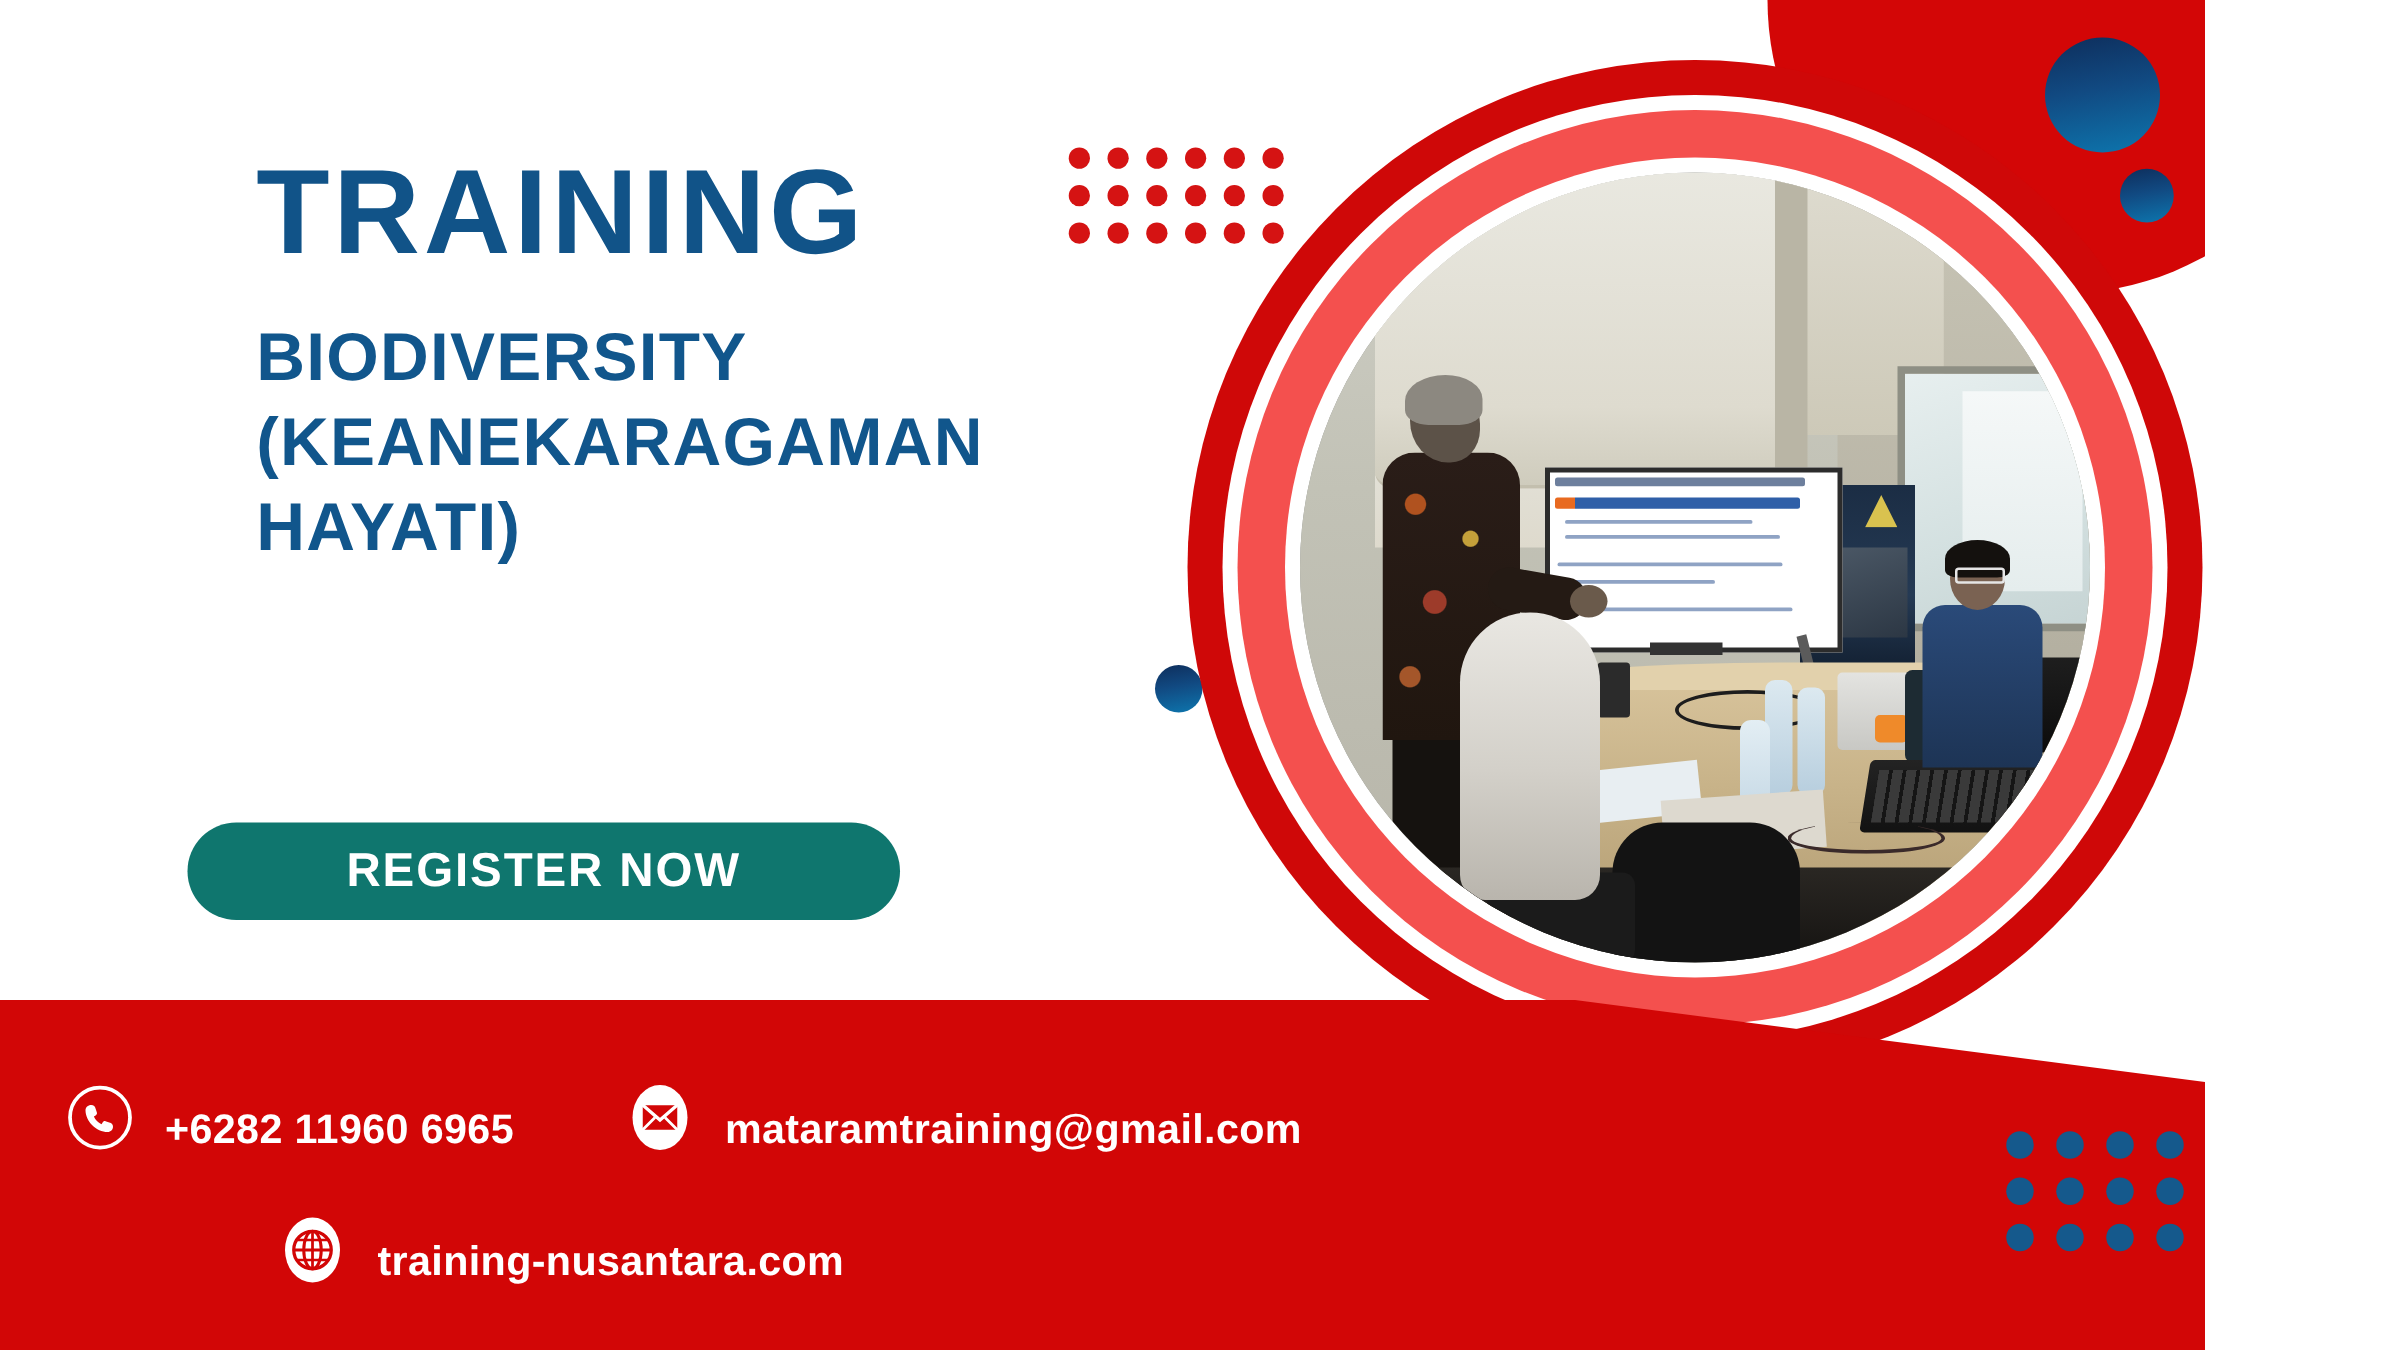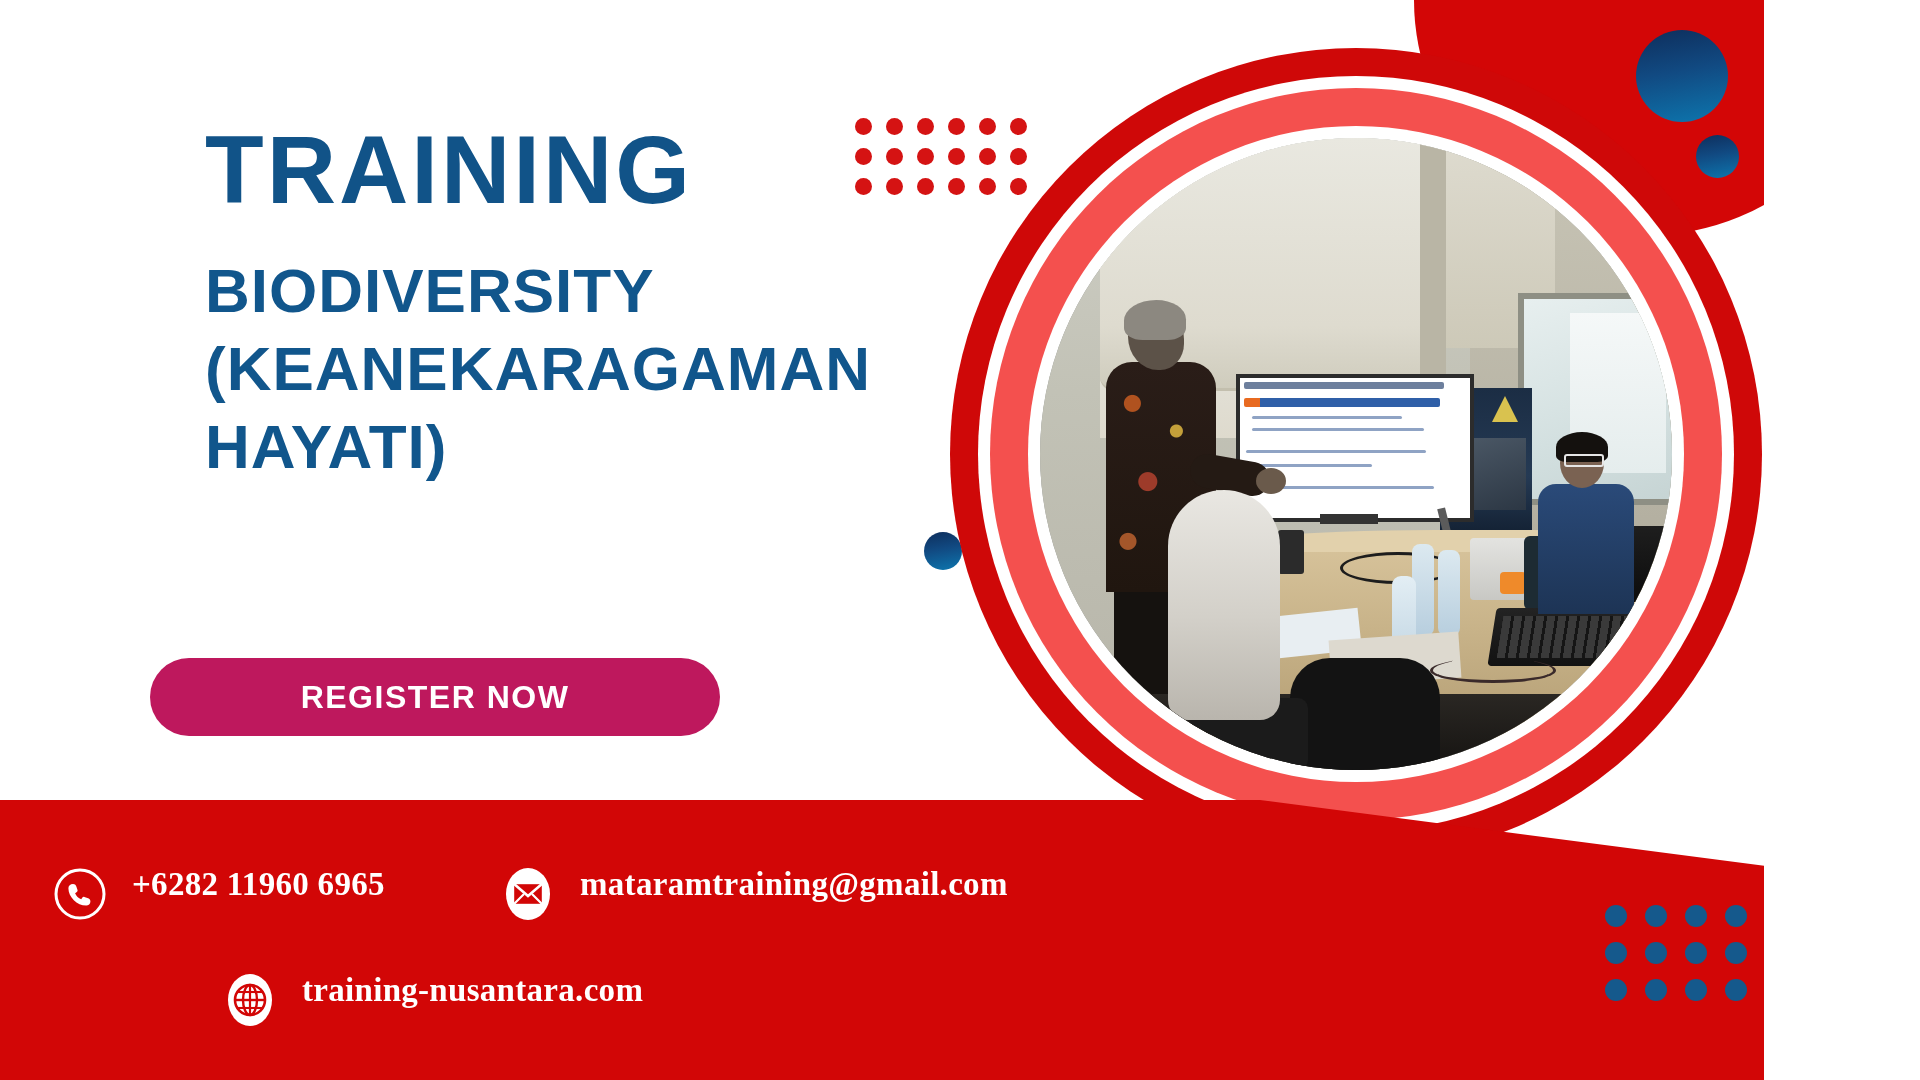--- a/index.html
+++ b/index.html
@@ -34,40 +34,40 @@
 
   
   .headline{
     position:absolute;left:205px;top:122px;width:800px;
   }
   .title-main{
     font-size:96px;font-weight:bold;color:#115388;letter-spacing:3px;
     line-height:1.0;margin:0 0 34px 0;
   }
   .title-sub{
-    font-size:62px;font-weight:bold;color:#11568C;letter-spacing:1px;
+    font-size:54px;font-weight:bold;color:#11568C;letter-spacing:1px;
     line-height:1.26;margin:0;max-width:780px;
   }
   .btn-register{
     position:absolute;left:150px;top:658px;width:570px;height:78px;
-    background:#be185d;border-radius:39px;border:none;
-    color:#ffffff;font-size:32px;font-weight:bold;letter-spacing:1.5px;
+    background:#0f766e;border-radius:39px;border:none;
+    color:#ffffff;font-size:38px;font-weight:bold;letter-spacing:1.5px;
     font-family:"Liberation Sans", sans-serif;
     display:flex;align-items:center;justify-content:center;
     cursor:pointer;
   }
 
   
   .redbar{
     position:absolute;left:0;top:800px;width:1920px;height:280px;
     background:#D20606;
     clip-path:polygon(0 0, 1260px 0, 1260px 0, 1920px 86px, 1920px 280px, 0 280px);
   }
   .contact{
-    position:absolute;display:flex;align-items:flex-start;font-family:Liberation Serif, serif;
+    position:absolute;display:flex;align-items:flex-end;
   }
   .contact-phone{left:52px;top:866px;}
   .contact-mail{left:500px;top:866px;}
   .contact-web{left:222px;top:972px;}
   .contact .label{
     color:#ffffff;font-size:33px;font-weight:bold;margin-left:24px;
     white-space:nowrap;letter-spacing:0.3px;
   }
   .ic{width:56px;height:56px;flex:0 0 56px;position:relative;}
 

